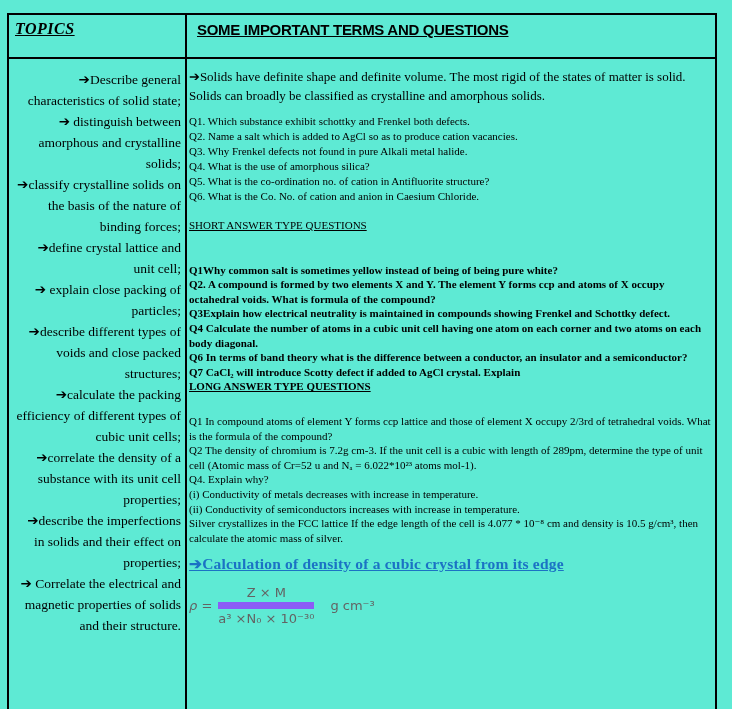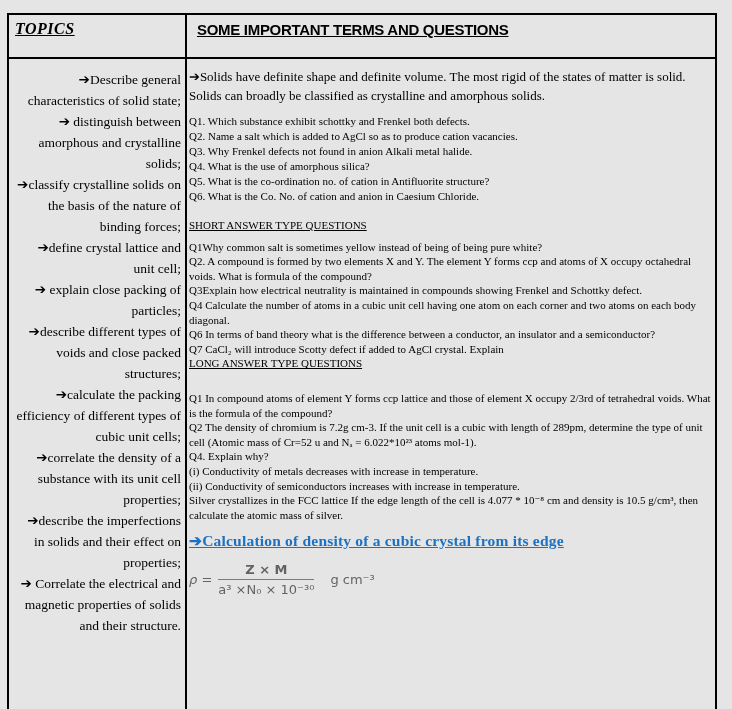--- a/index.html
+++ b/index.html
@@ -1,16 +1,16 @@
 <!DOCTYPE html>
 <html><head>
 <meta charset="utf-8">
 <style>
   html,body{margin:0;padding:0;background:#ffffff;}
-  .page{position:relative;width:732px;height:709px;background:#e5e5e5;overflow:hidden;
+  .page{position:relative;width:732px;height:709px;background:#5eead4;overflow:hidden;
         font-family:"Liberation Serif","DejaVu Serif",serif;color:#000;}
   .doc-table{position:absolute;left:7px;top:13px;width:710px;height:710px;
              border:2px solid #000;box-sizing:border-box;display:flex;flex-direction:column;}
   .header-row{display:flex;height:44px;border-bottom:2px solid #000;box-sizing:border-box;flex:0 0 auto;}
   .body-row{display:flex;flex:1 1 auto;min-height:0;}
   .left-cell{width:178px;flex:0 0 178px;border-right:2px solid #000;box-sizing:border-box;}
   .right-cell{flex:1 1 auto;min-width:0;box-sizing:border-box;}
 
   .topics-title{font-size:16px;font-weight:bold;font-style:italic;text-decoration:underline;
                 padding:5px 0 0 6px;letter-spacing:0.5px;}
@@ -20,29 +20,29 @@
   .topics-list{padding:10px 4px 0 6px;font-size:13.5px;line-height:21px;}
   .topic-item{margin:0;text-align:right;}
 
   .right-content{padding:8px 8px 0 2px;width:522px;}
   .intro{font-size:13px;line-height:19px;}
   .vsq-item{font-size:11px;line-height:15px;}
   .vsq-item:first-of-type{margin-top:9px;}
   .section-heading{font-size:11px;line-height:14.6px;text-decoration:underline;}
   .short-heading{margin-top:14px;}
   .tight{font-size:11px;line-height:14.6px;}
-  .short-block{margin-top:7px;}
+  .short-block{margin-top:30px;font-weight:bold;}
   .long-block{margin-top:20px;}
   .density-heading{margin-top:10px;font-size:15.5px;font-weight:bold;text-decoration:underline;
                    color:#1b72c4;letter-spacing:0.2px;}
   .formula-row{margin-top:12px;display:flex;align-items:center;color:#636363;
                font-family:"DejaVu Sans","Liberation Sans",sans-serif;font-size:13px;}
   .formula-lhs{font-style:italic;margin-right:6px;}
   .fraction{display:inline-block;text-align:center;vertical-align:middle;}
-  .fraction .num{display:block;border-bottom:1px solid #8b5cf6;padding:0 8px 2px 8px;font-weight:bold;}
+  .fraction .num{display:block;border-bottom:7px solid #8b5cf6;padding:0 8px 2px 8px;}
   .fraction .den{display:block;padding-top:2px;}
   .formula-unit{margin-left:16px;}
 </style>
 </head>
 <body>
 
 <div class="page">
   <div class="doc-table">
 
     <div class="header-row">
@@ -66,21 +66,21 @@
       </div>
 
       <div class="right-cell">
         <div class="right-content">
 
           <div class="intro">➔Solids have definite shape and definite volume. The most rigid of the states of matter is solid. Solids can broadly be classified as crystalline and amorphous solids.</div>
 
           <div>
             <div class="vsq-item">Q1. Which substance exhibit schottky and Frenkel both defects.</div>
             <div class="vsq-item">Q2. Name a salt which is added to AgCl so as to produce cation vacancies.</div>
-            <div class="vsq-item">Q3. Why Frenkel defects not found in anion Alkali metal halide.</div>
+            <div class="vsq-item">Q3. Why Frenkel defects not found in pure Alkali metal halide.</div>
             <div class="vsq-item">Q4. What is the use of amorphous silica?</div>
             <div class="vsq-item">Q5. What is the co-ordination no. of cation in Antifluorite structure?</div>
             <div class="vsq-item">Q6. What is the Co. No. of cation and anion in Caesium Chloride.</div>
           </div>
 
           <div class="section-heading short-heading">SHORT ANSWER TYPE QUESTIONS</div>
 
           <div class="short-block">
             <div class="tight">Q1Why common salt is sometimes yellow instead of being of being pure white?</div>
             <div class="tight">Q2. A compound is formed by two elements X and Y. The element Y forms ccp and atoms of X occupy octahedral voids. What is formula of the compound?</div>

